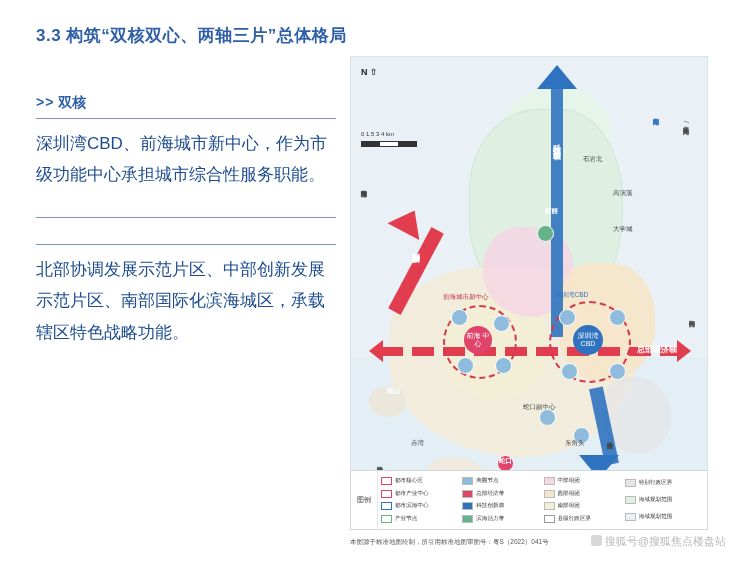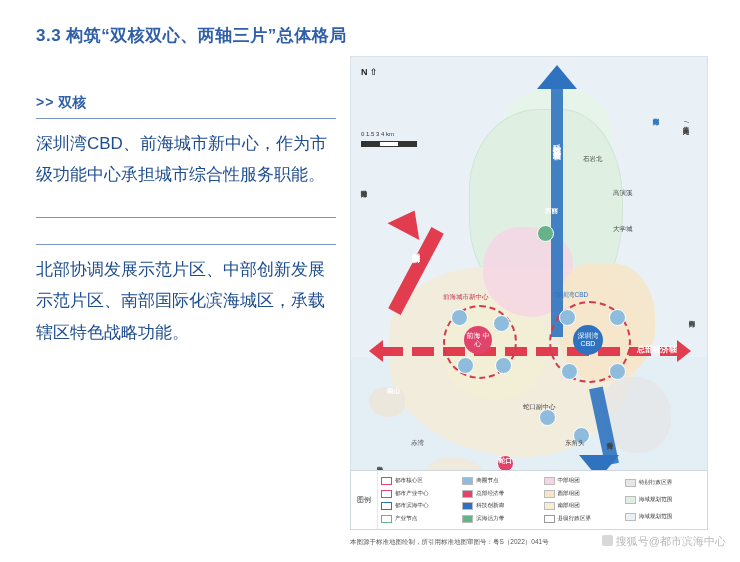--- a/index.html
+++ b/index.html
@@ -335,16 +335,16 @@
             <span class="sw" style="background:#e9f1f6;"></span>
             <span>海域规划范围</span>
           </div>
       </div>
     </div>
   </div>
 
   <div class="note">本图源于标准地图绘制，所引用标准地图审图号：粤S（2022）041号</div>
 
   <div class="wm">
-    <span class="wm-ic"></span><span>搜狐号@都市滨海中心</span>
+    <span class="wm-ic"></span><span>搜狐号@搜狐焦点楼盘站</span>
   </div>
 
 </div>
 
 </body></html>

